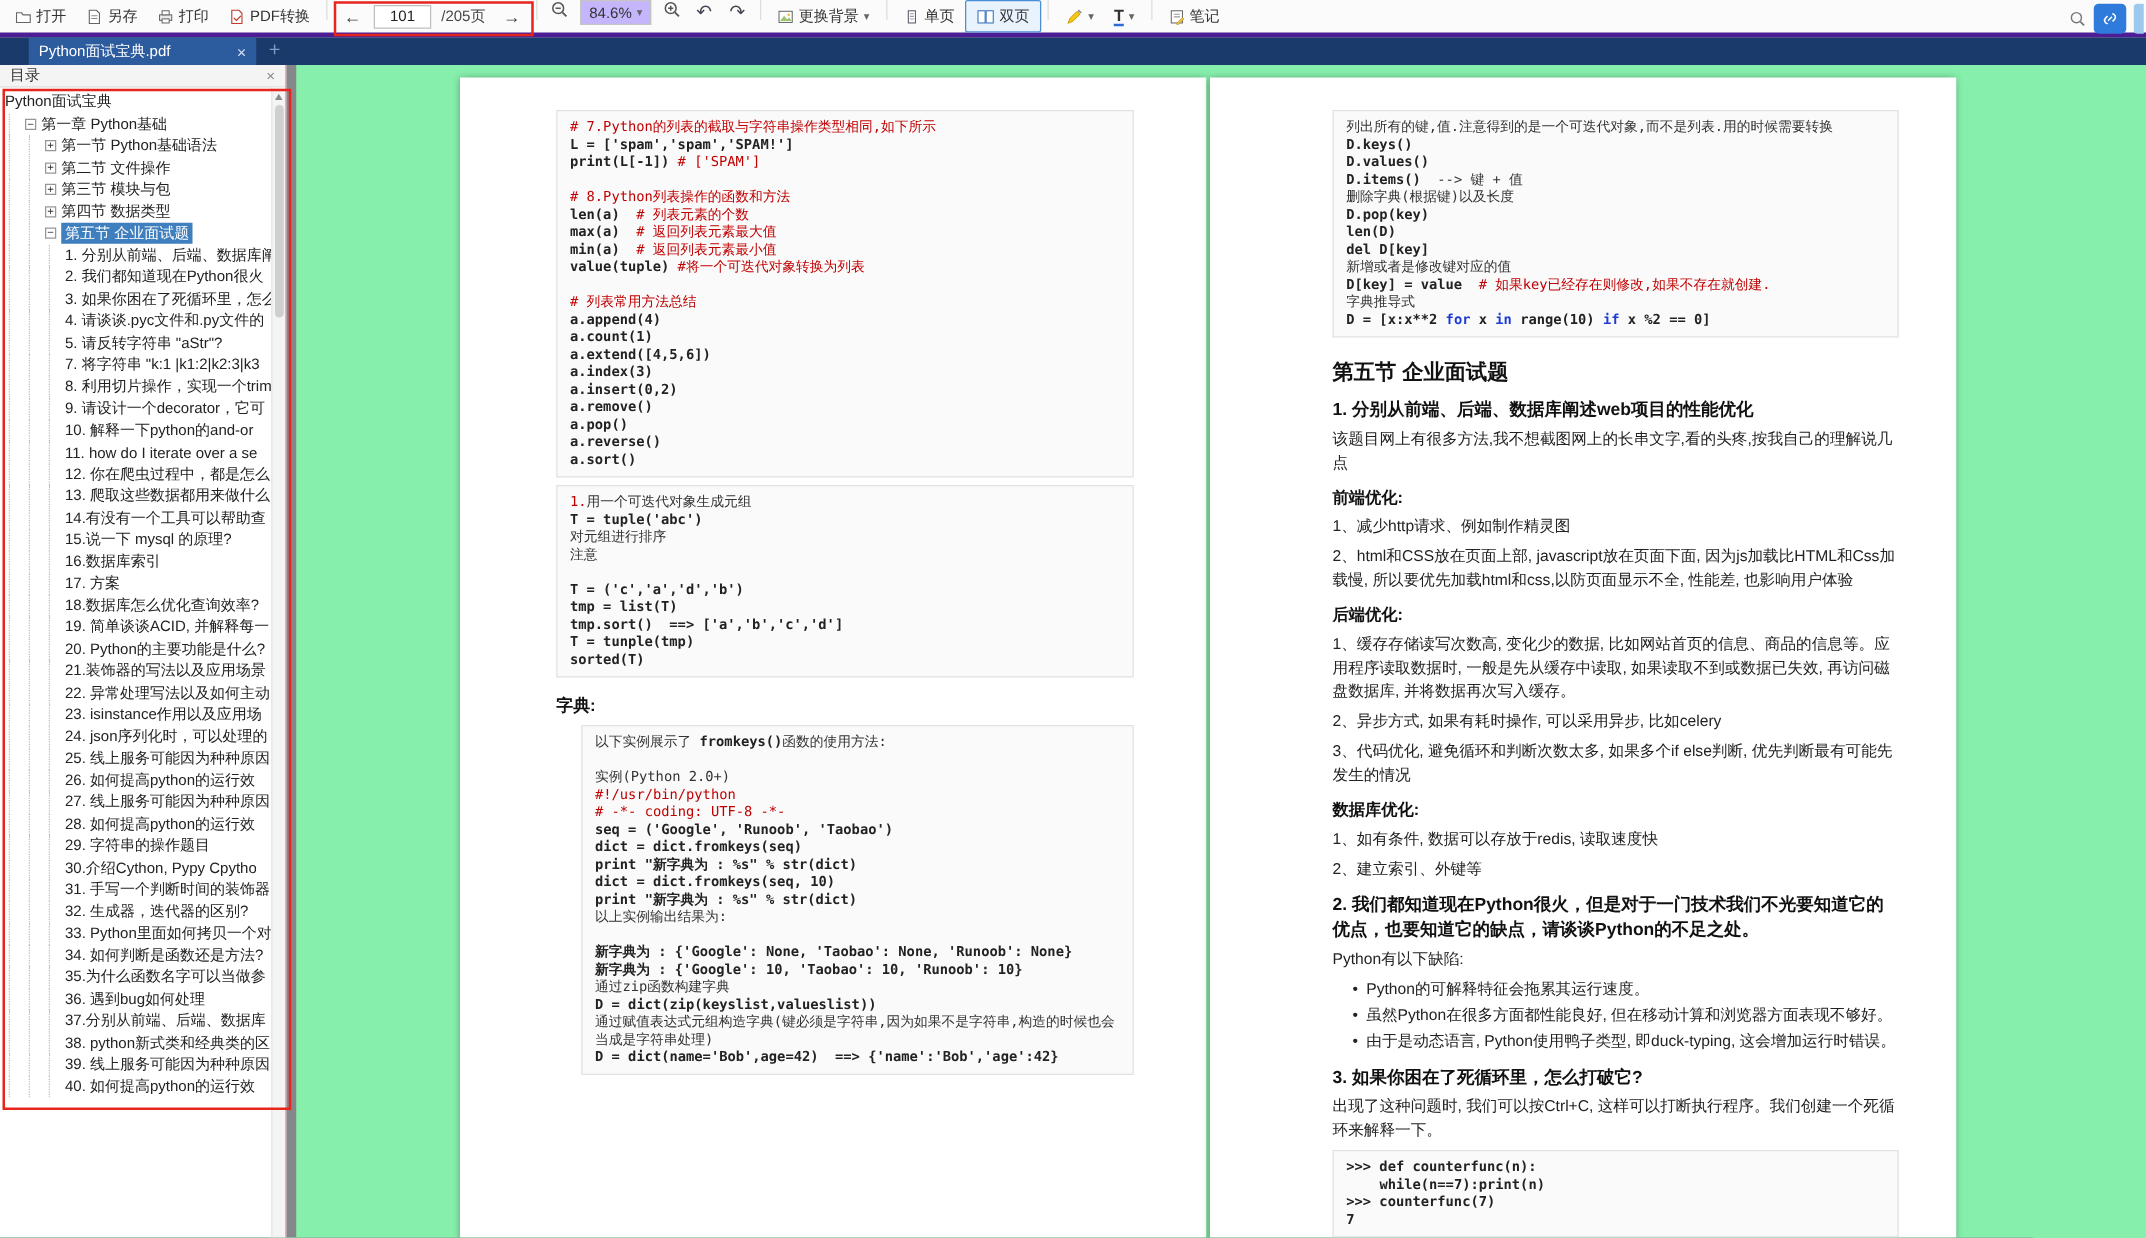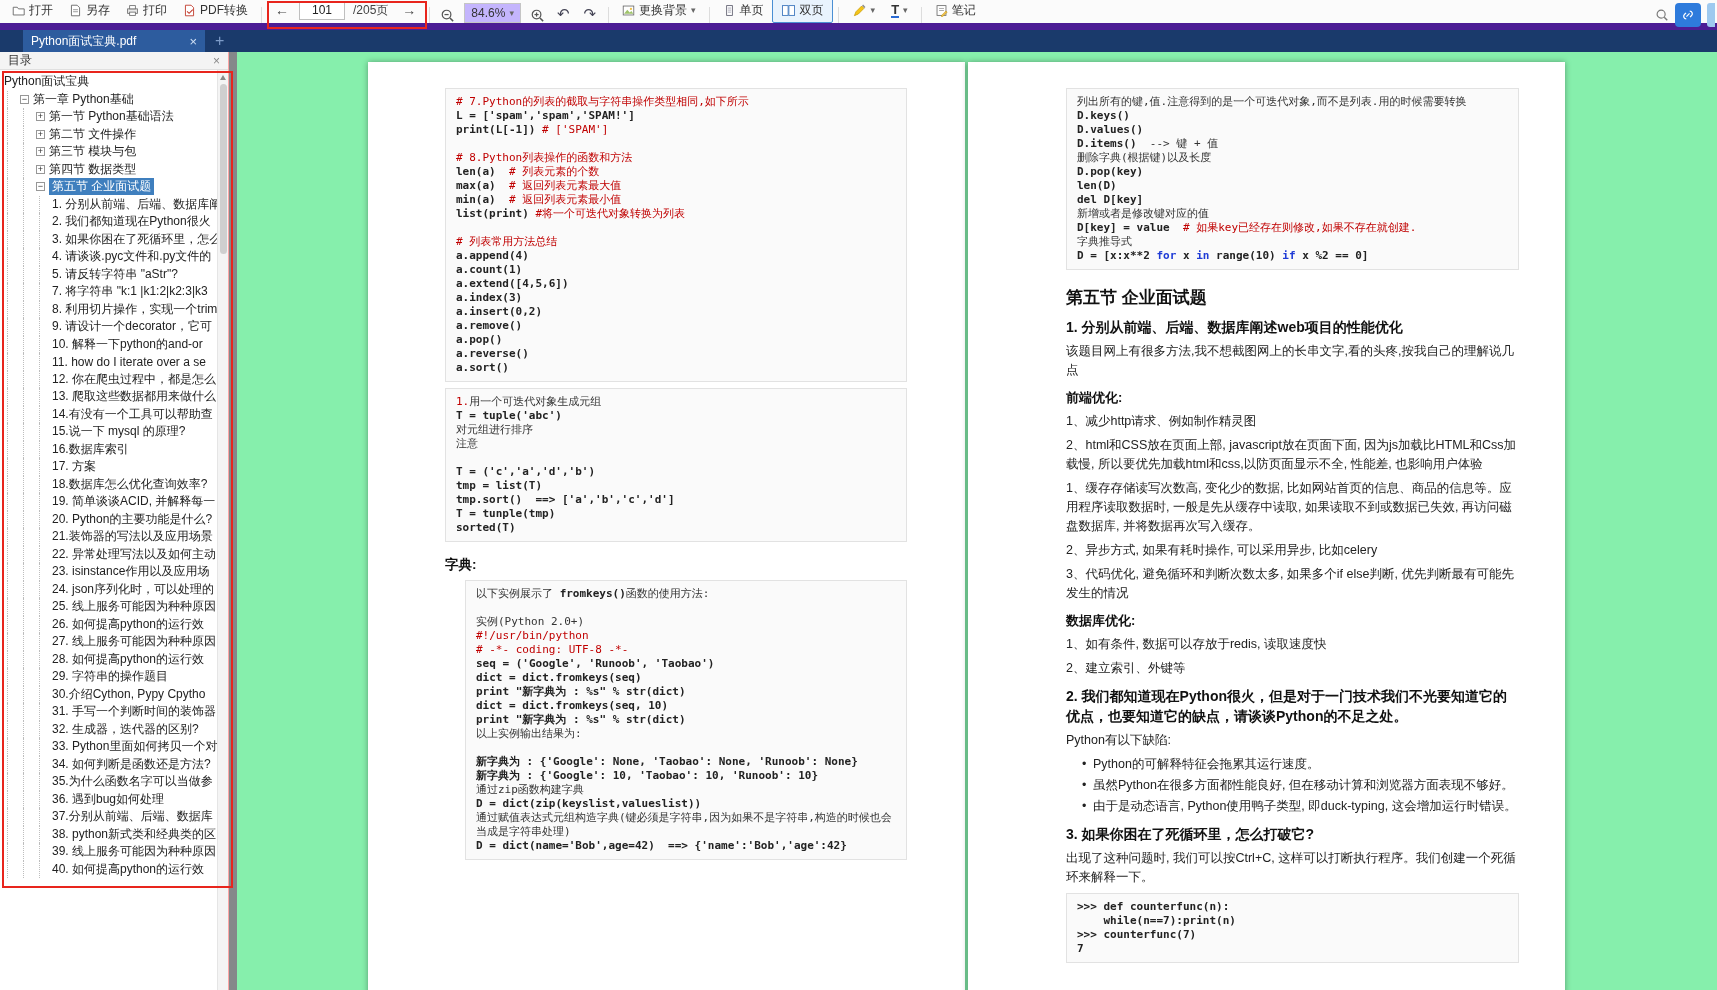--- a/index.html
+++ b/index.html
@@ -1,21 +1,21 @@
 <!DOCTYPE html>
 <html><head>
 <meta charset="utf-8">
 <style>
   * { margin:0; padding:0; box-sizing:border-box; }
   html,body { width:1717px; height:990px; overflow:hidden; }
   body { position:relative; background:#85878a; font-family:"Liberation Sans", sans-serif; }
 
   
   .toolbar { position:absolute; top:0; left:0; right:0; height:30px; background:#fbfbfb;
-             border-bottom:7px solid #4c1d95; display:flex; align-items:flex-end; padding:0 4px; z-index:5; }
+             border-bottom:4px solid #4c1d95; display:flex; align-items:flex-start; padding:0 4px; z-index:5; }
   .tbtn { display:flex; align-items:center; gap:4px; padding:0 8px; height:26px; font-size:12px; color:#333; cursor:default; flex:none; }
   .tsep { width:1px; height:16px; background:#ddd; margin:0 5px; flex:none; }
   .navarrow { font-size:14px; color:#444; padding:0 6px; }
   .pageinput { width:46px; height:19px; border:1px solid #bfbfbf; font-size:12px; text-align:center; color:#222; background:#fff; }
   .pagetotal { font-size:12px; color:#444; margin:0 4px; }
   .zoombox { display:flex; align-items:center; gap:4px; border:1px solid #c5c5c5; background:#c4b5fd; height:20px; padding:0 6px; font-size:12px; color:#333; margin:0 4px; }
   .dd { font-size:9px; color:#666; }
   .uarrow { font-size:15px; color:#445; padding:0 7px; }
   .viewbtn.active { border:1px solid #4a8fd4; background:#e9f3fd; border-radius:2px; }
   .ticon { display:flex; align-items:center; flex:none; }
@@ -525,21 +525,21 @@
     <div class="pinner-l">
         <div class="codebox">
           <div class="cl"><span class="sg-c"># 7.Python的列表的截取与字符串操作类型相同,如下所示</span></div>
           <div class="cl"><span class="sg-k">L = ['spam','spam','SPAM!']</span></div>
           <div class="cl"><span class="sg-k">print(L[-1]) </span><span class="sg-c"># ['SPAM']</span></div>
           <div class="cl">&nbsp;</div>
           <div class="cl"><span class="sg-c"># 8.Python列表操作的函数和方法</span></div>
           <div class="cl"><span class="sg-k">len(a)  </span><span class="sg-c"># 列表元素的个数</span></div>
           <div class="cl"><span class="sg-k">max(a)  </span><span class="sg-c"># 返回列表元素最大值</span></div>
           <div class="cl"><span class="sg-k">min(a)  </span><span class="sg-c"># 返回列表元素最小值</span></div>
-          <div class="cl"><span class="sg-k">list(print) </span><span class="sg-c">#将一个可迭代对象转换为列表</span></div>
+          <div class="cl"><span class="sg-k">value(tuple) </span><span class="sg-c">#将一个可迭代对象转换为列表</span></div>
           <div class="cl">&nbsp;</div>
           <div class="cl"><span class="sg-c"># 列表常用方法总结</span></div>
           <div class="cl"><span class="sg-k">a.append(4)</span></div>
           <div class="cl"><span class="sg-k">a.count(1)</span></div>
           <div class="cl"><span class="sg-k">a.extend([4,5,6])</span></div>
           <div class="cl"><span class="sg-k">a.index(3)</span></div>
           <div class="cl"><span class="sg-k">a.insert(0,2)</span></div>
           <div class="cl"><span class="sg-k">a.remove()</span></div>
           <div class="cl"><span class="sg-k">a.pop()</span></div>
           <div class="cl"><span class="sg-k">a.reverse()</span></div>
@@ -595,20 +595,21 @@
           <div class="cl"><span class="sg-k">D[key] = value  </span><span class="sg-c"># 如果key已经存在则修改,如果不存在就创建.</span></div>
           <div class="cl"><span class="sg-t">字典推导式</span></div>
           <div class="cl"><span class="sg-k">D = [x:x**2 </span><span class="sg-b">for</span><span class="sg-k"> x </span><span class="sg-b">in</span><span class="sg-k"> range(10) </span><span class="sg-b">if</span><span class="sg-k"> x %2 == 0]</span></div>
         </div>
         <div class="blk-title">第五节 企业面试题</div>
         <div class="blk-h2">1. 分别从前端、后端、数据库阐述web项目的性能优化</div>
         <div class="blk-p">该题目网上有很多方法,我不想截图网上的长串文字,看的头疼,按我自己的理解说几点</div>
         <div class="blk-b">前端优化:</div>
         <div class="blk-p">1、减少http请求、例如制作精灵图</div>
         <div class="blk-p">2、html和CSS放在页面上部, javascript放在页面下面, 因为js加载比HTML和Css加载慢, 所以要优先加载html和css,以防页面显示不全, 性能差, 也影响用户体验</div>
+        <div class="blk-b">后端优化:</div>
         <div class="blk-p">1、缓存存储读写次数高, 变化少的数据, 比如网站首页的信息、商品的信息等。应用程序读取数据时, 一般是先从缓存中读取, 如果读取不到或数据已失效, 再访问磁盘数据库, 并将数据再次写入缓存。</div>
         <div class="blk-p">2、异步方式, 如果有耗时操作, 可以采用异步, 比如celery</div>
         <div class="blk-p">3、代码优化, 避免循环和判断次数太多, 如果多个if else判断, 优先判断最有可能先发生的情况</div>
         <div class="blk-b">数据库优化:</div>
         <div class="blk-p">1、如有条件, 数据可以存放于redis, 读取速度快</div>
         <div class="blk-p">2、建立索引、外键等</div>
         <div class="blk-h2">2. 我们都知道现在Python很火，但是对于一门技术我们不光要知道它的优点，也要知道它的缺点，请谈谈Python的不足之处。</div>
         <div class="blk-p">Python有以下缺陷:</div>
         <div class="blk-li">Python的可解释特征会拖累其运行速度。</div>
         <div class="blk-li">虽然Python在很多方面都性能良好, 但在移动计算和浏览器方面表现不够好。</div>

